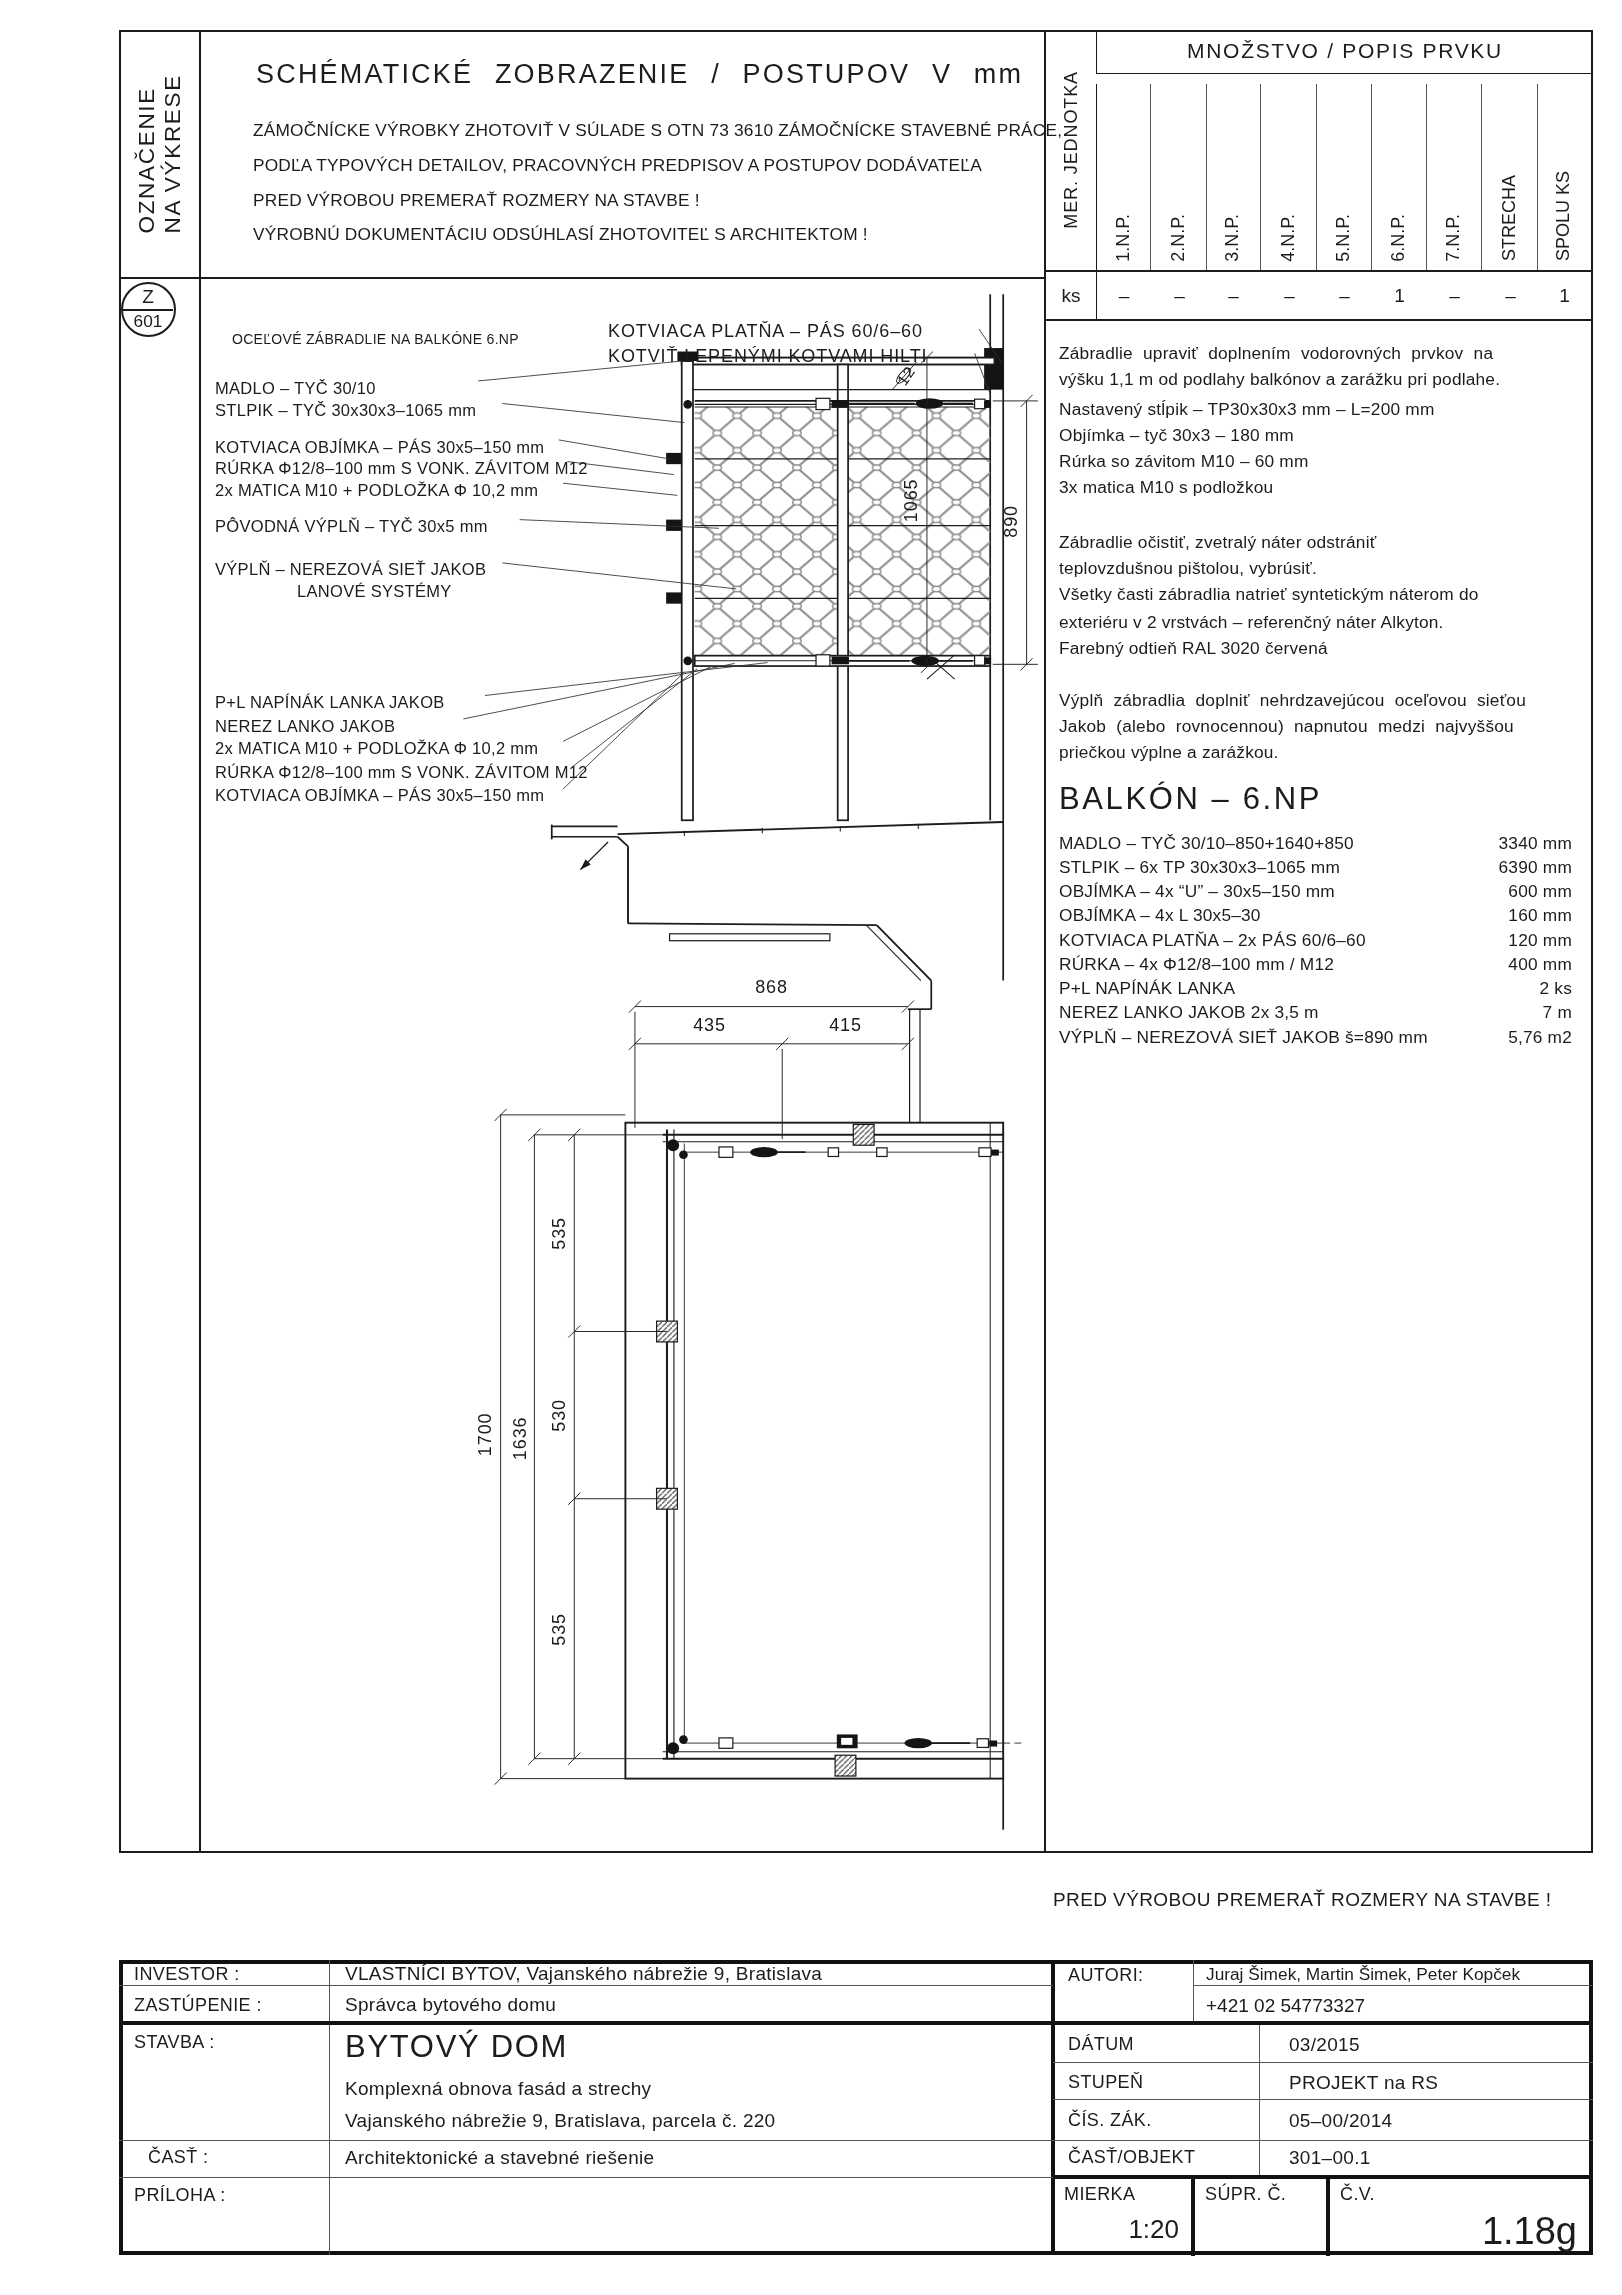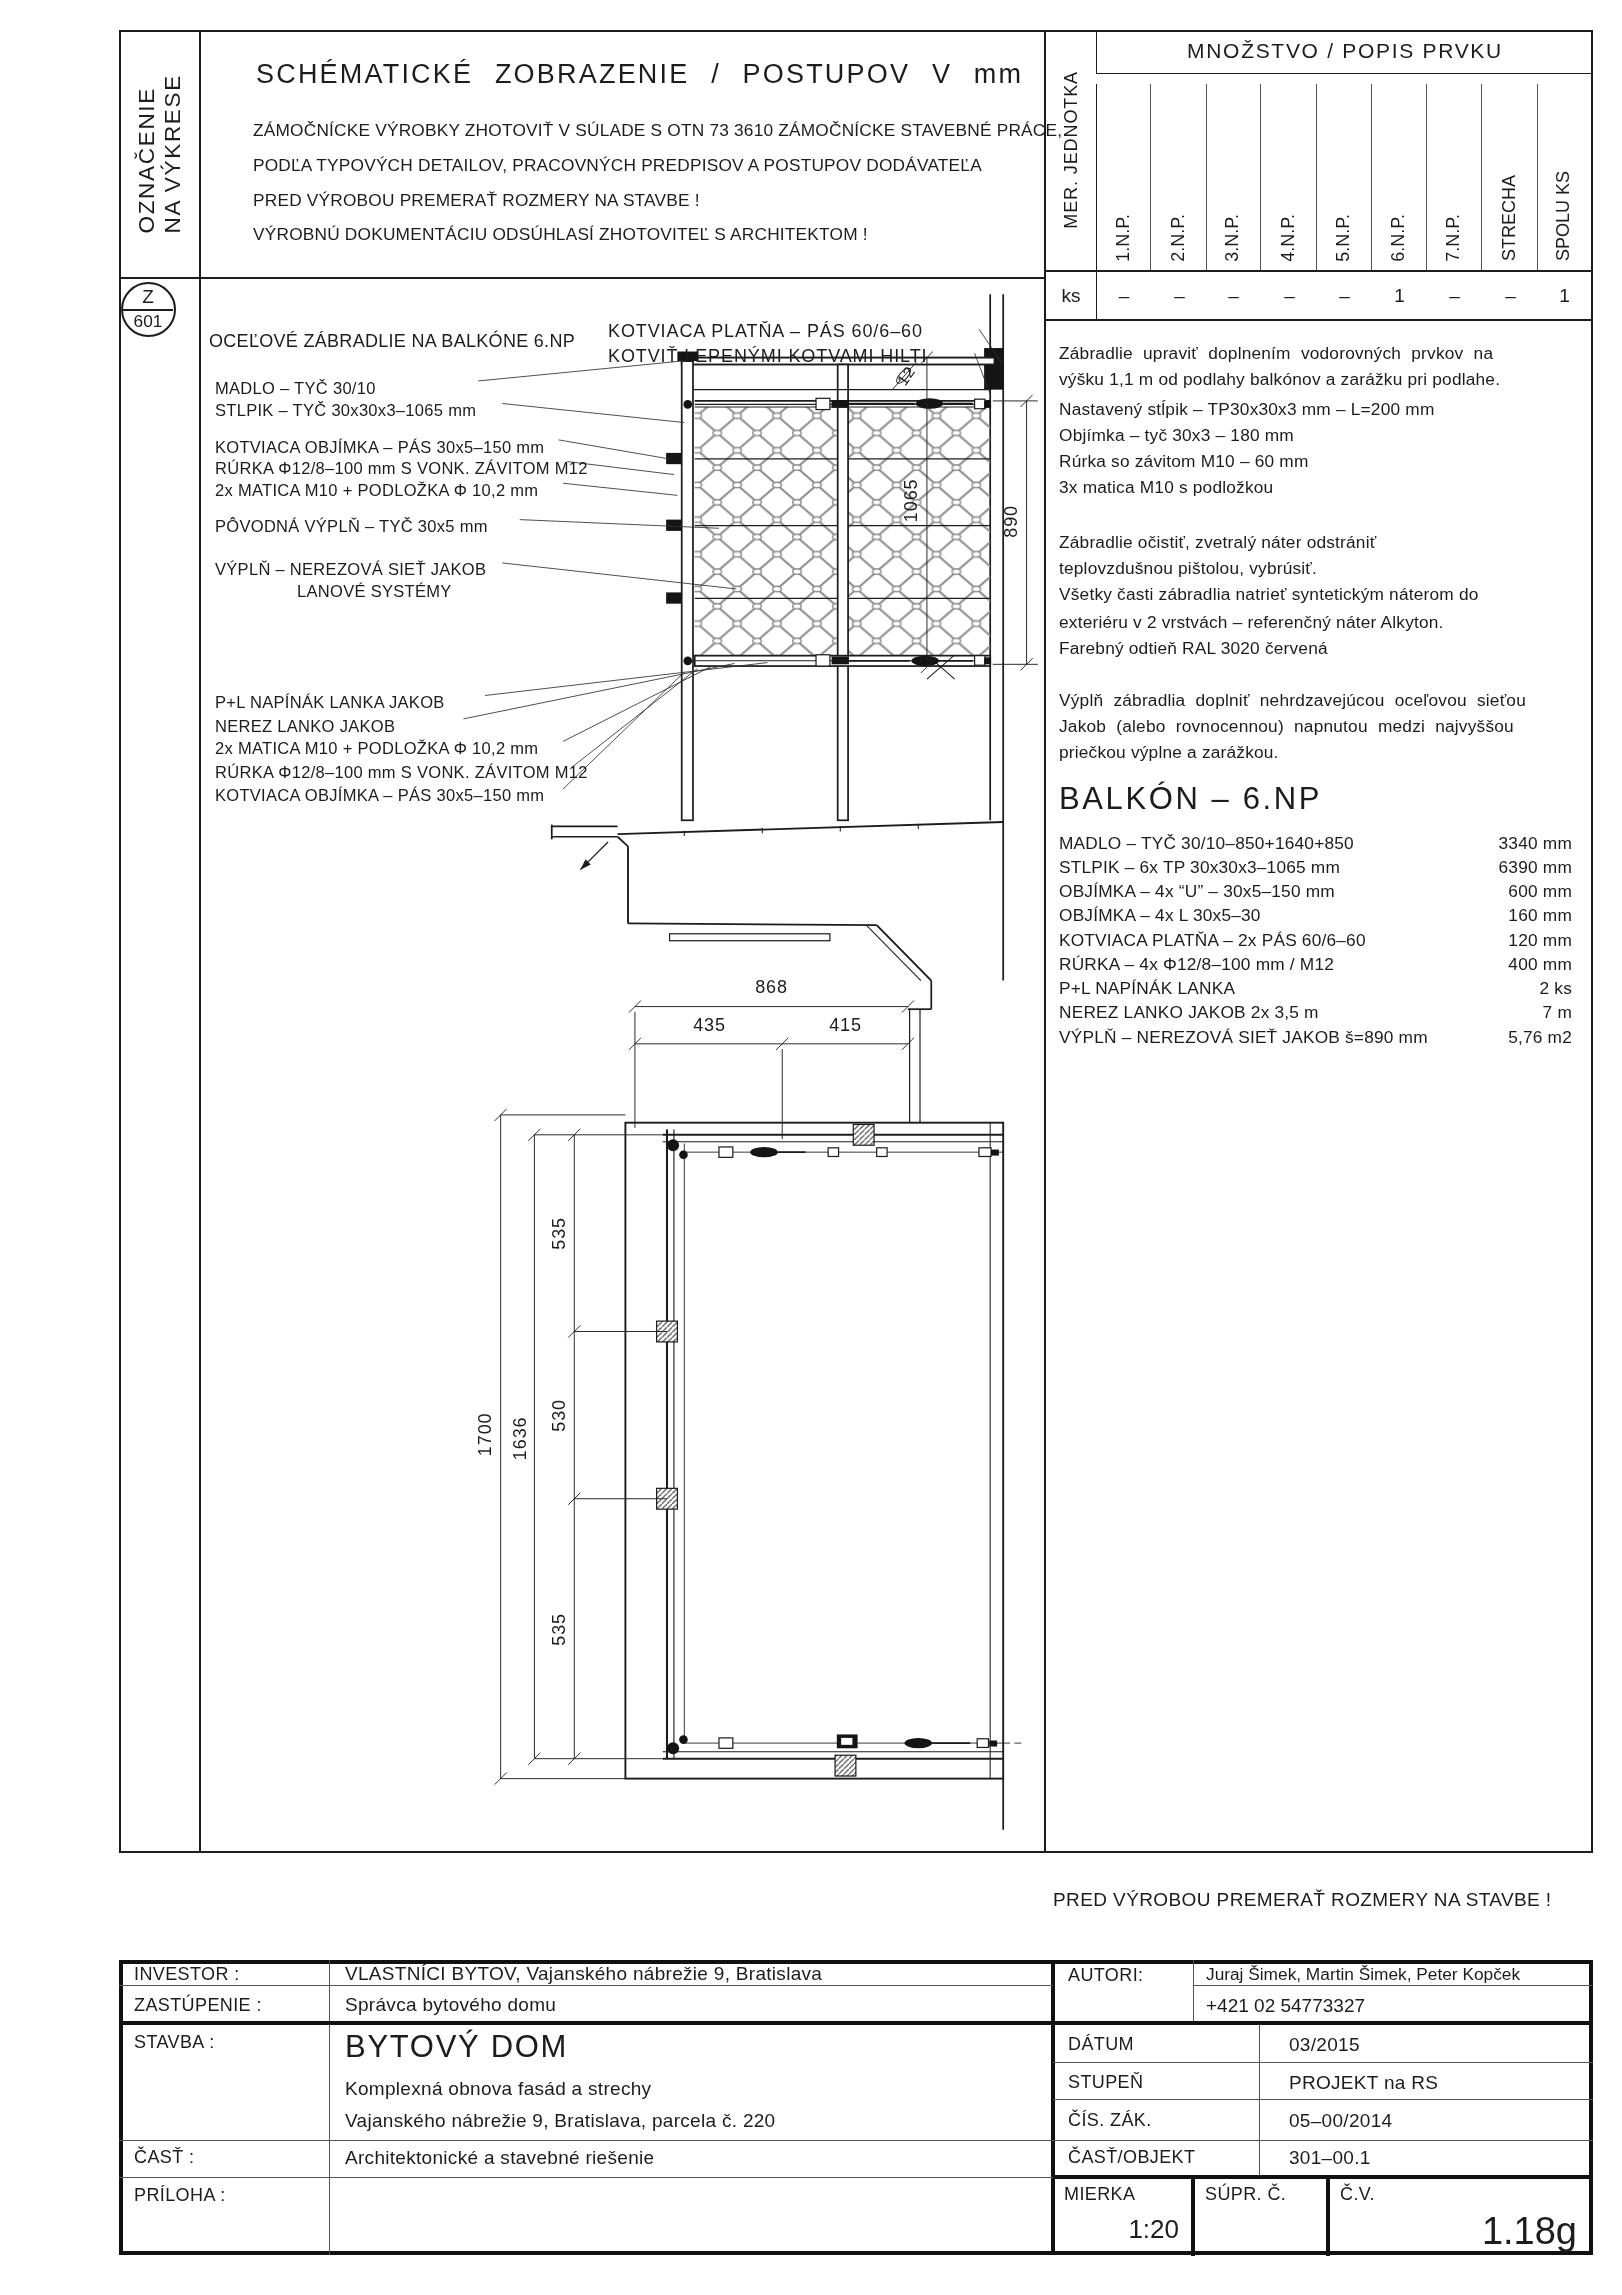--- a/index.html
+++ b/index.html
@@ -314,21 +314,21 @@
         <line x1="426" y1="997" x2="440" y2="983"></line>
         <line x1="426" y1="1224" x2="440" y2="1210"></line>
         <line x1="426" y1="1417" x2="440" y2="1403"></line>
         <line x1="426" y1="1717" x2="440" y2="1703"></line>
         <line x1="433" y1="1217" x2="540" y2="1217"></line>
         <line x1="433" y1="1410" x2="540" y2="1410"></line>
       </g>
     </g>
   </svg>
 
-  <div class="abs txt callout" style="left:209px;top:331px;font-size:18px;">OCEĽOVÉ ZÁBRADLIE NA BALKÓNE 6.NP</div>
+  <div class="abs txt callout" style="left:232px;top:331px;font-size:14px;">OCEĽOVÉ ZÁBRADLIE NA BALKÓNE 6.NP</div>
   <div class="abs txt callout" style="left:608px;top:321px;font-size:18px;letter-spacing:0.9px;">KOTVIACA PLATŇA – PÁS 60/6–60</div>
   <div class="abs txt callout" style="left:608px;top:346px;font-size:18px;letter-spacing:0.9px;">KOTVIŤ LEPENÝMI KOTVAMI HILTI</div>
 
   <div class="abs txt callout" style="left:215px;top:379px;">MADLO – TYČ 30/10</div>
   <div class="abs txt callout" style="left:215px;top:401px;">STLPIK – TYČ 30x30x3–1065 mm</div>
   <div class="abs txt callout" style="left:215px;top:438px;">KOTVIACA OBJÍMKA – PÁS 30x5–150 mm</div>
   <div class="abs txt callout" style="left:215px;top:459px;">RÚRKA Φ12/8–100 mm S VONK. ZÁVITOM M12</div>
   <div class="abs txt callout" style="left:215px;top:481px;">2x MATICA M10 + PODLOŽKA Φ 10,2 mm</div>
   <div class="abs txt callout" style="left:215px;top:517px;">PÔVODNÁ  VÝPLŇ – TYČ 30x5 mm</div>
   <div class="abs txt callout" style="left:215px;top:560px;">VÝPLŇ – NEREZOVÁ SIEŤ JAKOB</div>
@@ -408,21 +408,21 @@
   <div class="line" style="left:1053px;top:2175px;width:540px;height:3.5px;background:#111;"></div>
 
   <div class="abs txt tb-label" style="left:134px;top:1964px;">INVESTOR :</div>
   <div class="abs txt tb-val" style="left:345px;top:1963px;">VLASTNÍCI BYTOV, Vajanského nábrežie 9, Bratislava</div>
   <div class="abs txt tb-label" style="left:134px;top:1995px;">ZASTÚPENIE :</div>
   <div class="abs txt tb-val" style="left:345px;top:1994px;">Správca bytového domu</div>
   <div class="abs txt tb-label" style="left:134px;top:2032px;">STAVBA :</div>
   <div class="abs txt" style="left:345px;top:2029px;font-size:31px;letter-spacing:1.7px;">BYTOVÝ DOM</div>
   <div class="abs txt tb-val" style="left:345px;top:2078px;">Komplexná obnova fasád a strechy</div>
   <div class="abs txt tb-val" style="left:345px;top:2110px;">Vajanského nábrežie 9, Bratislava, parcela č. 220</div>
-  <div class="abs txt tb-label" style="left:134px;top:2147px;">ČASŤ :</div>
+  <div class="abs txt tb-label" style="left:148px;top:2147px;">ČASŤ :</div>
   <div class="abs txt tb-val" style="left:345px;top:2147px;">Architektonické a stavebné riešenie</div>
   <div class="abs txt tb-label" style="left:134px;top:2185px;">PRÍLOHA :</div>
 
   <div class="abs txt tb-label" style="left:1068px;top:1965px;">AUTORI:</div>
   <div class="abs txt" style="left:1206px;top:1965px;font-size:17.3px;">Juraj Šimek, Martin Šimek, Peter Kopček</div>
   <div class="abs txt" style="left:1206px;top:1995px;font-size:19px;">+421 02 54773327</div>
   <div class="abs txt tb-label" style="left:1068px;top:2034px;">DÁTUM</div>
   <div class="abs txt tb-val" style="left:1289px;top:2034px;">03/2015</div>
   <div class="abs txt tb-label" style="left:1068px;top:2072px;">STUPEŇ</div>
   <div class="abs txt tb-val" style="left:1289px;top:2072px;">PROJEKT na RS</div>

